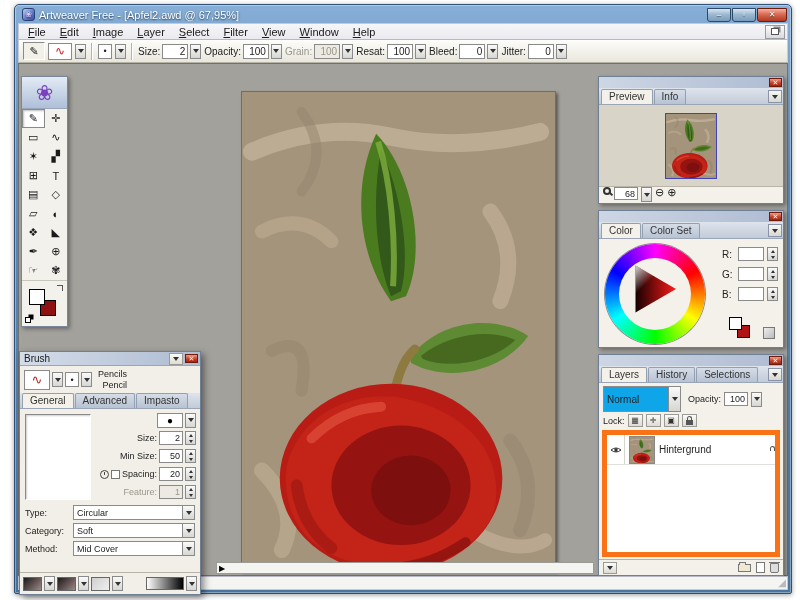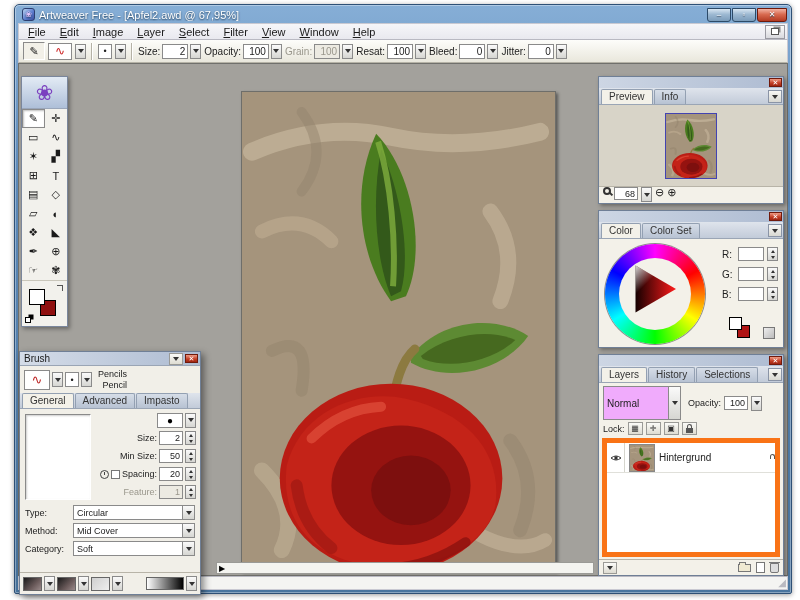--- a/index.html
+++ b/index.html
@@ -120,21 +120,21 @@
   .spin .t { width:0; height:0; border-left:2.5px solid transparent; border-right:2.5px solid transparent; border-bottom:3px solid #333; }
   .spin .b { width:0; height:0; border-left:2.5px solid transparent; border-right:2.5px solid transparent; border-top:3px solid #333; }
   .col-sw { position:absolute; right:28px; bottom:6px; width:26px; height:24px; }
   .col-sw .f { position:absolute; left:0; top:0; width:13px; height:13px; background:#fff; border:1px solid #000; z-index:2; }
   .col-sw .b2 { position:absolute; left:8px; top:8px; width:13px; height:13px; background:#b01414; border:1px solid #000; }
   .col-pick { position:absolute; right:8px; bottom:8px; width:12px; height:12px; border:1px solid #777;
     background:linear-gradient(135deg,#eee,#bbb); }
 
   .panel-layers { top:290px; height:222px; }
   .ly-ctrl { display:flex; align-items:center; gap:3px; padding:3px 4px 2px; }
-  .blend { width:78px; height:34px; background:#f0abfc; border:1px solid #8a8a8a; display:flex; align-items:center; }
+  .blend { width:78px; height:26px; background:#0ea5e9; border:1px solid #8a8a8a; display:flex; align-items:center; }
   .blend .txt { flex:1; padding:0 3px; font-size:10px; }
   .blend .db { width:12px; height:100%; border-left:1px solid #8a8a8a; background:linear-gradient(#fafafa,#d6d6d2);
     display:flex; align-items:center; justify-content:center; }
   .ly-op-label { font-size:9px; margin-left:4px; }
   .ly-lock { display:flex; align-items:center; gap:3px; padding:0 4px 2px; font-size:9px; }
   .lk-btn { width:15px; height:13px; border:1px solid #9a9a96; background:linear-gradient(#fbfbf8,#dedcd2);
     display:flex; align-items:center; justify-content:center; font-size:8px; color:#333; }
   .lockico { position:relative; width:7px; height:5px; background:#555; margin-top:3px; }
   .lockico::before { content:""; position:absolute; left:1px; top:-4px; width:3px; height:4px;
     border:1px solid #555; border-bottom:none; border-radius:3px 3px 0 0; }
@@ -610,37 +610,37 @@
         <div class="sel-row">
           <span class="lab">Type:</span>
           <span class="selbox">
             <span class="txt">Circular</span>
             <span class="db">
                 <span class="tri"></span>
               </span>
           </span>
         </div>
         <div class="sel-row">
+          <span class="lab">Category:</span>
+          <span class="selbox">
+            <span class="txt">Soft</span>
+            <span class="db">
+                <span class="tri"></span>
+              </span>
+          </span>
+        </div>
+        <div class="sel-row">
           <span class="lab">Method:</span>
           <span class="selbox">
             <span class="txt">Mid Cover</span>
             <span class="db">
                 <span class="tri"></span>
               </span>
           </span>
         </div>
-        <div class="sel-row">
-          <span class="lab">Category:</span>
-          <span class="selbox">
-            <span class="txt">Soft</span>
-            <span class="db">
-                <span class="tri"></span>
-              </span>
-          </span>
-        </div>
       </div>
       <div class="bp-bottom">
         <span class="bthumb"></span>
         <span class="dropbtn">
             <span class="tri"></span>
           </span>
         <span class="bthumb"></span>
         <span class="dropbtn">
             <span class="tri"></span>
           </span>

